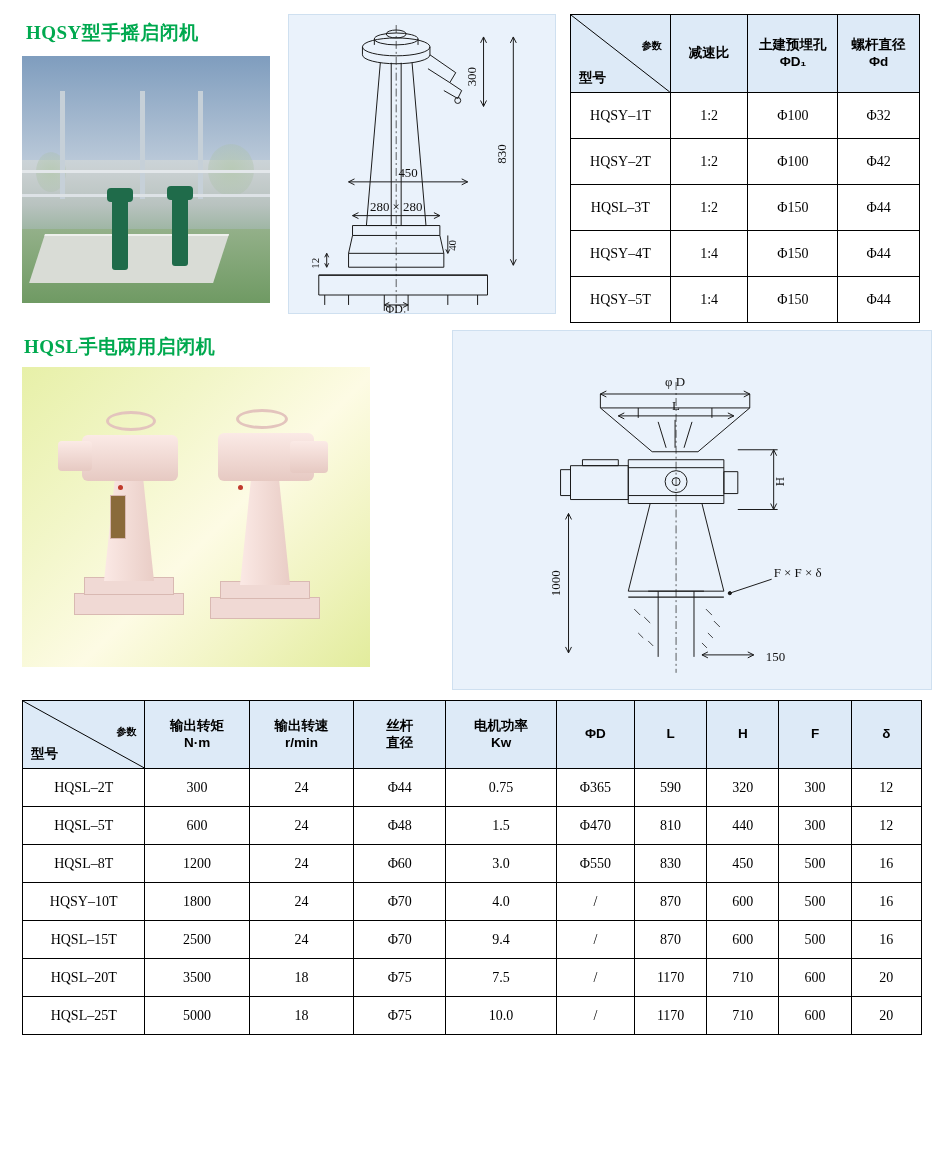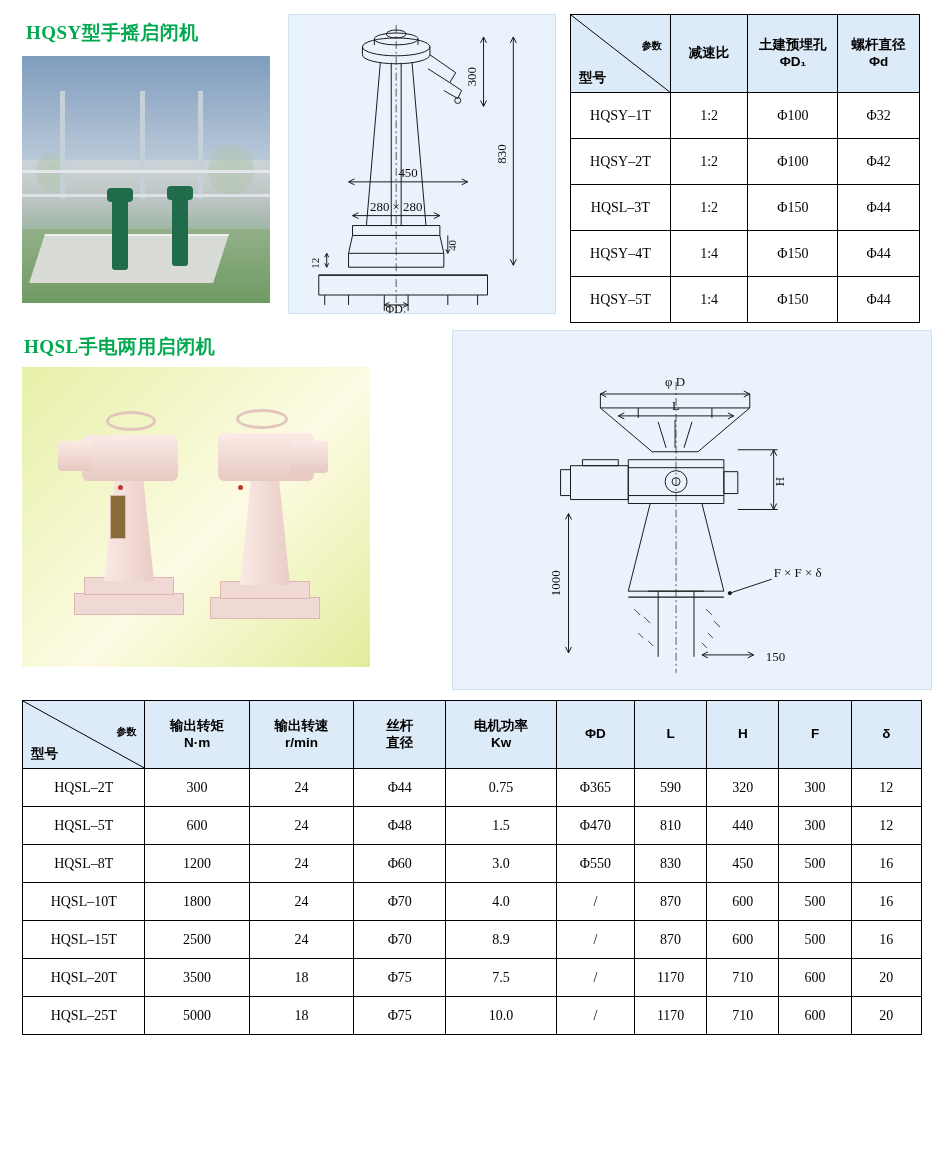--- a/index.html
+++ b/index.html
@@ -444,37 +444,37 @@
         <td>24</td>
         <td>Φ60</td>
         <td>3.0</td>
         <td>Φ550</td>
         <td>830</td>
         <td>450</td>
         <td>500</td>
         <td>16</td>
       </tr>
       <tr>
-        <td>HQSL–10T</td>
+        <td>HQSY–10T</td>
         <td>1800</td>
         <td>24</td>
         <td>Φ70</td>
         <td>4.0</td>
         <td>/</td>
         <td>870</td>
         <td>600</td>
         <td>500</td>
         <td>16</td>
       </tr>
       <tr>
         <td>HQSL–15T</td>
         <td>2500</td>
         <td>24</td>
         <td>Φ70</td>
-        <td>8.9</td>
+        <td>9.4</td>
         <td>/</td>
         <td>870</td>
         <td>600</td>
         <td>500</td>
         <td>16</td>
       </tr>
       <tr>
         <td>HQSL–20T</td>
         <td>3500</td>
         <td>18</td>

